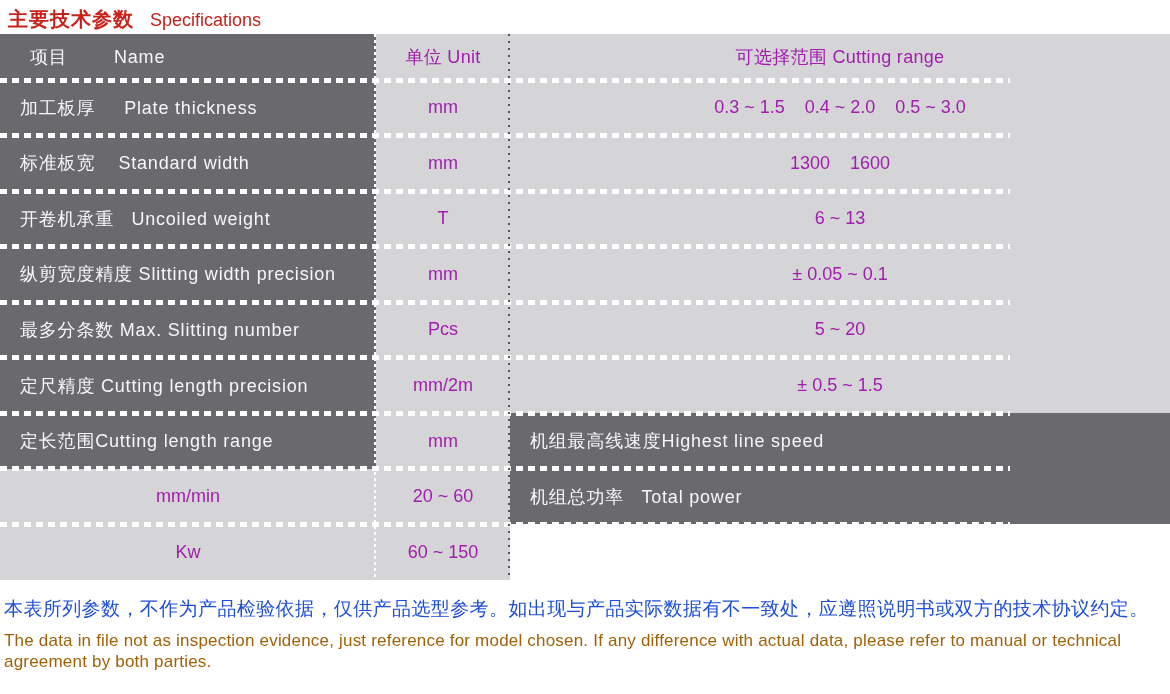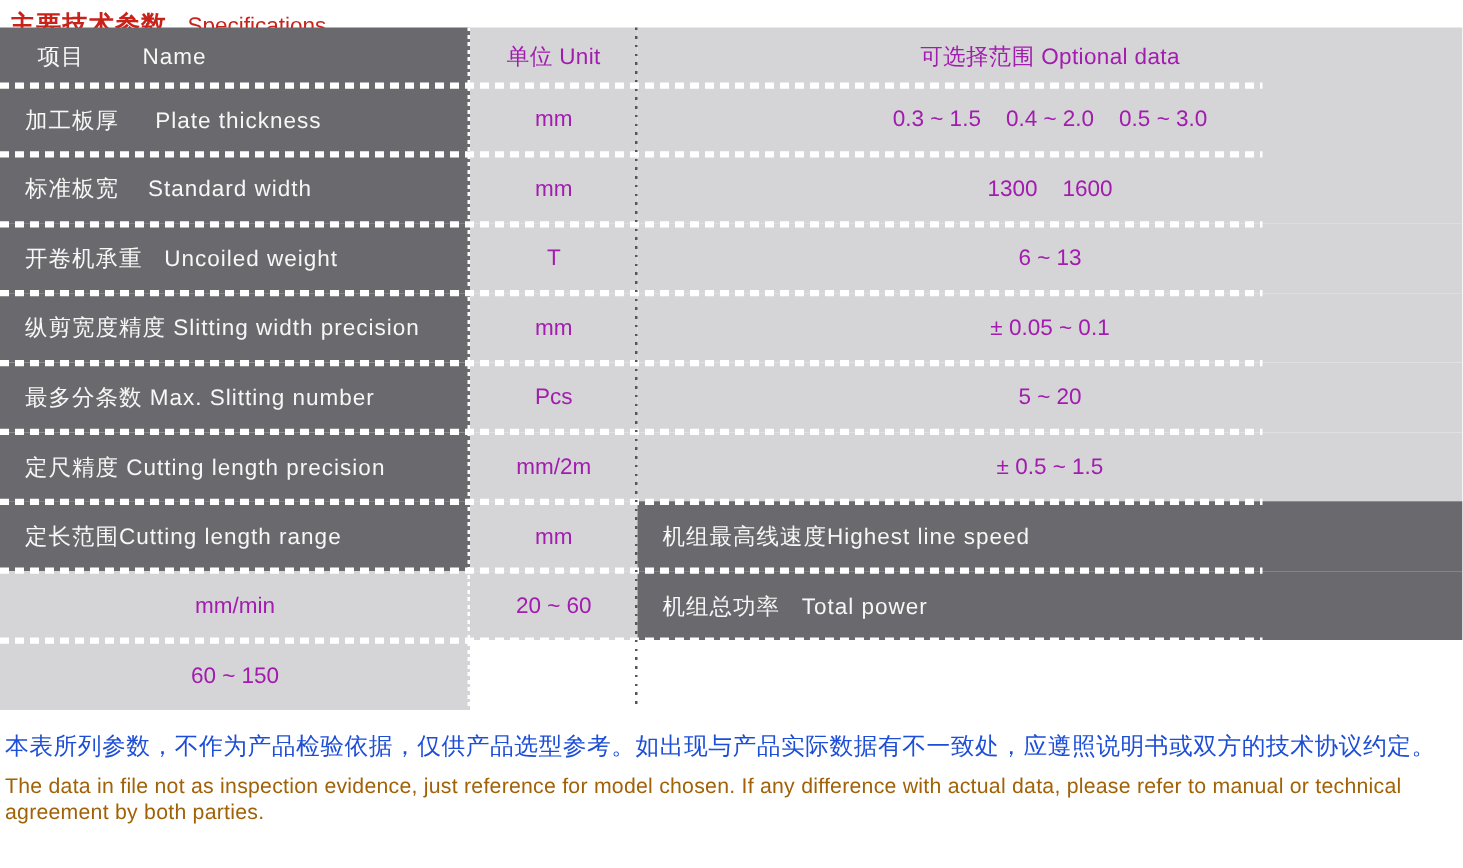--- a/index.html
+++ b/index.html
@@ -7,21 +7,21 @@
   body {
     width: 1170px;
     height: 694px;
     font-family: "Liberation Sans", "DejaVu Sans", sans-serif;
     color: #1b1b1d;
     overflow: hidden;
   }
 
   
   .title-bar {
-    height: 22px;
+    height: 34px;
     padding: 6px 0 0 8px;
     display: flex;
     align-items: baseline;
   }
   .title-cn {
     font-size: 20px;
     font-weight: bold;
     color: #c8221a;
     letter-spacing: 1px;
   }
@@ -112,21 +112,21 @@
 
 <div class="title-bar">
   <span class="title-cn">主要技术参数</span>
   <span class="title-en">Specifications</span>
 </div>
 
 <div class="spec-table">
 
   <div class="c-label header">项目        Name</div>
   <div class="c-unit header">单位 Unit</div>
-  <div class="c-range header">可选择范围 Optional data</div>
+  <div class="c-range header">可选择范围 Cutting range</div>
 
   <div class="c-label">加工板厚     Plate thickness</div>
   <div class="c-unit">mm</div>
   <div class="c-range">0.3 ~ 1.5    0.4 ~ 2.0    0.5 ~ 3.0</div>
 
   <div class="c-label">标准板宽    Standard width</div>
   <div class="c-unit">mm</div>
   <div class="c-range">1300    1600</div>
 
   <div class="c-label">开卷机承重   Uncoiled weight</div>
@@ -146,20 +146,21 @@
   <div class="c-range">± 0.5 ~ 1.5</div>
 
   <div class="c-label">定长范围Cutting length range</div>
   <div class="c-unit">mm</div>
 
   <div class="c-label">机组最高线速度Highest line speed</div>
   <div class="c-unit">mm/min</div>
   <div class="c-range">20 ~ 60</div>
 
   <div class="c-label">机组总功率   Total power</div>
+  <div class="c-unit">Kw</div>
   <div class="c-range">60 ~ 150</div>
 
   <div class="sep-h" style="top:43.5px"></div>
   <div class="sep-h" style="top:99px"></div>
   <div class="sep-h" style="top:154.5px"></div>
   <div class="sep-h" style="top:210px"></div>
   <div class="sep-h" style="top:265.5px"></div>
   <div class="sep-h" style="top:321px"></div>
   <div class="sep-h" style="top:376.5px"></div>
   <div class="sep-h" style="top:432px"></div>

